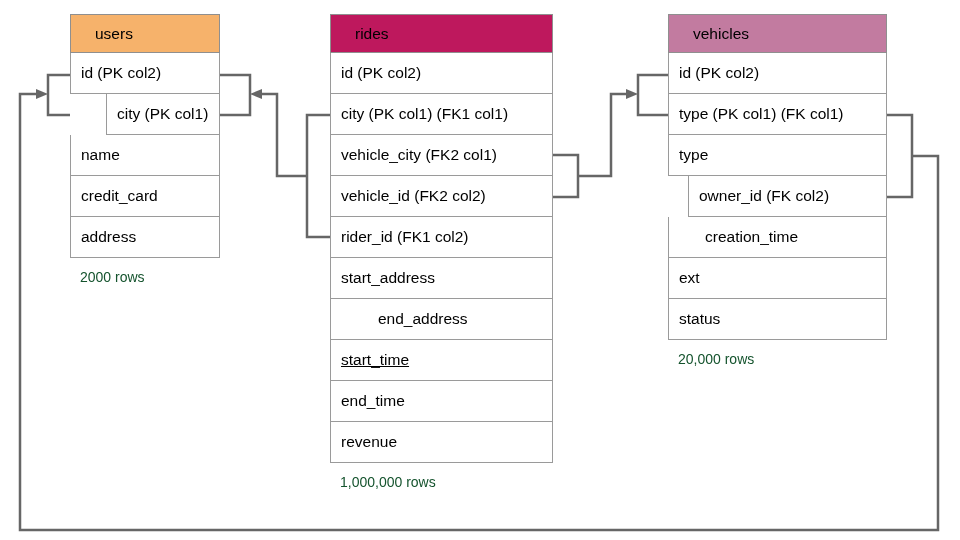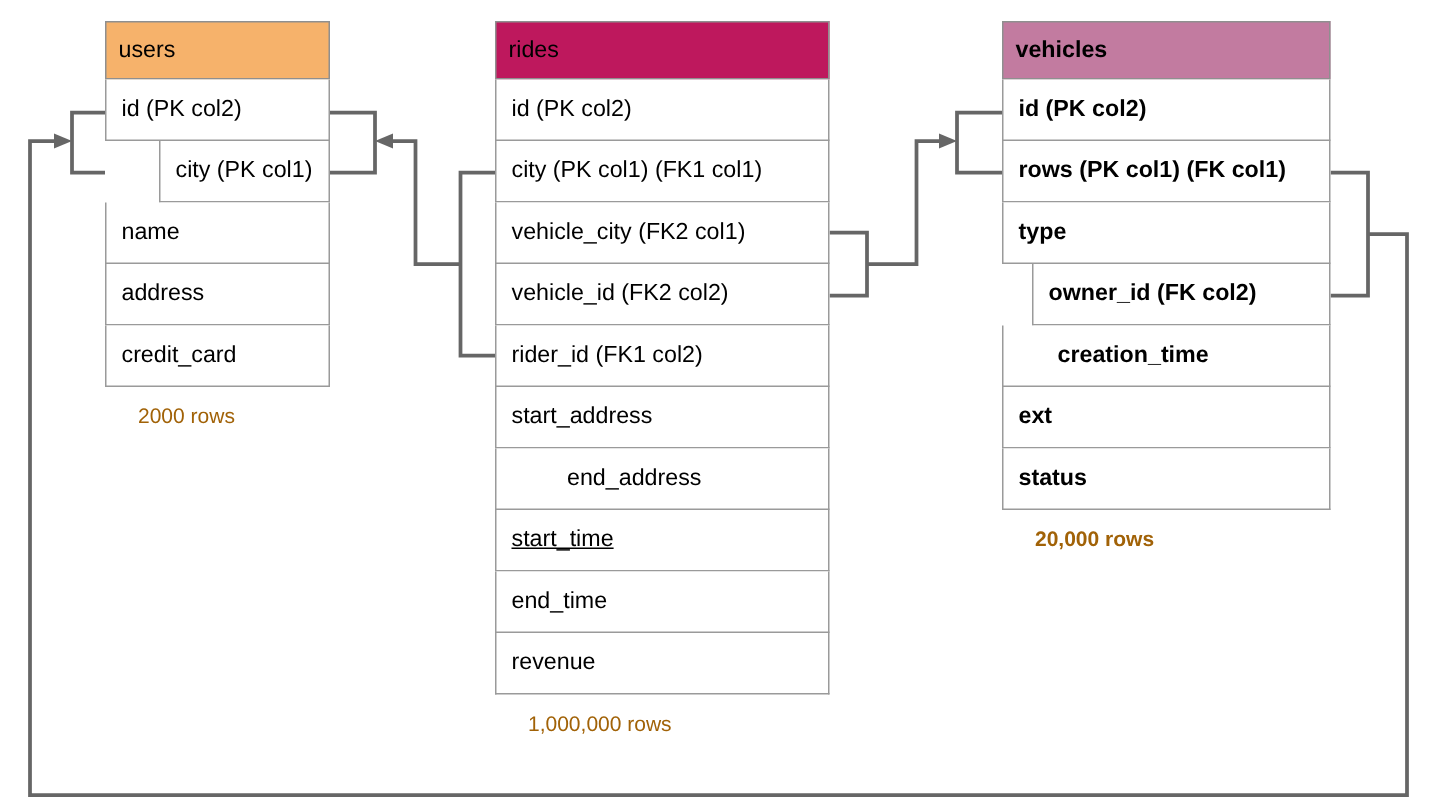--- a/index.html
+++ b/index.html
@@ -17,42 +17,42 @@
     width: 960px; height: 540px;
     z-index: 1;
   }
   #tables-layer { position: absolute; left: 0; top: 0; z-index: 2; }
   .db-table { position: absolute; }
   .db-header {
     box-sizing: border-box;
     border: 1px solid #8f8f8f;
     display: flex;
     align-items: center;
-    padding-left: 8px;
+    padding-left: 24px;
     font-size: 15.5px;
     color: #000000;
   }
   .db-row {
     box-sizing: border-box;
     border: 1px solid #9a9a9a;
     border-top: none;
     display: flex;
     align-items: center;
     padding-left: 10px;
     font-size: 15.5px;
     color: #000000;
     background: #ffffff;
     white-space: nowrap;
     text-align: right;
   }
   .row-count {
     position: absolute;
-    left: 22px;
+    left: 10px;
     font-size: 14px;
-    color: #a16207;
+    color: #14532d;
     white-space: nowrap;
   }
 </style>
 </head>
 <body>
 
 <div class="canvas">
   <svg id="connector-layer" xmlns="http://www.w3.org/2000/svg" viewBox="0 0 960 540">
       <polyline points="307,176 277,176 277,94 260,94" fill="none" stroke="#666666" stroke-width="2.5"></polyline>
       <polyline points="220,75 250,75 250,115 220,115" fill="none" stroke="#666666" stroke-width="2.5"></polyline>
@@ -75,24 +75,24 @@
         <div class="db-row" style="height: 41px;">
           <span>id (PK col2)</span>
         </div>
         <div class="db-row" style="height: 41px; margin-left: 36px;">
           <span>city (PK col1)</span>
         </div>
         <div class="db-row" style="height: 41px;">
           <span>name</span>
         </div>
         <div class="db-row" style="height: 41px;">
-          <span>address</span>
+          <span>credit_card</span>
         </div>
         <div class="db-row" style="height: 41px;">
-          <span>credit_card</span>
+          <span>address</span>
         </div>
         <div class="row-count" style="top: 255px;">2000 rows</div>
       </div>
       <div class="db-table" style="left: 330px; top: 14px; width: 223px;">
         <div class="db-header" style="height: 39px; background: #be185d;">
           <span>rides</span>
         </div>
         <div class="db-row" style="height: 41px;">
           <span>id (PK col2)</span>
         </div>
@@ -118,29 +118,29 @@
           <span>start_time</span>
         </div>
         <div class="db-row" style="height: 41px;">
           <span>end_time</span>
         </div>
         <div class="db-row" style="height: 41px;">
           <span>revenue</span>
         </div>
         <div class="row-count" style="top: 460px;">1,000,000 rows</div>
       </div>
-      <div class="db-table" style="left: 668px; top: 14px; width: 219px; font-weight: bold;">
+      <div class="db-table" style="left: 668px; top: 14px; width: 219px;">
         <div class="db-header" style="height: 39px; background: rgb(194, 123, 160);">
           <span>vehicles</span>
         </div>
         <div class="db-row" style="height: 41px;">
           <span>id (PK col2)</span>
         </div>
         <div class="db-row" style="height: 41px;">
-          <span>rows (PK col1) (FK col1)</span>
+          <span>type (PK col1) (FK col1)</span>
         </div>
         <div class="db-row" style="height: 41px;">
           <span>type</span>
         </div>
         <div class="db-row" style="height: 41px; margin-left: 20px;">
           <span>owner_id (FK col2)</span>
         </div>
         <div class="db-row" style="height: 41px; padding-left: 36px;">
           <span>creation_time</span>
         </div>

